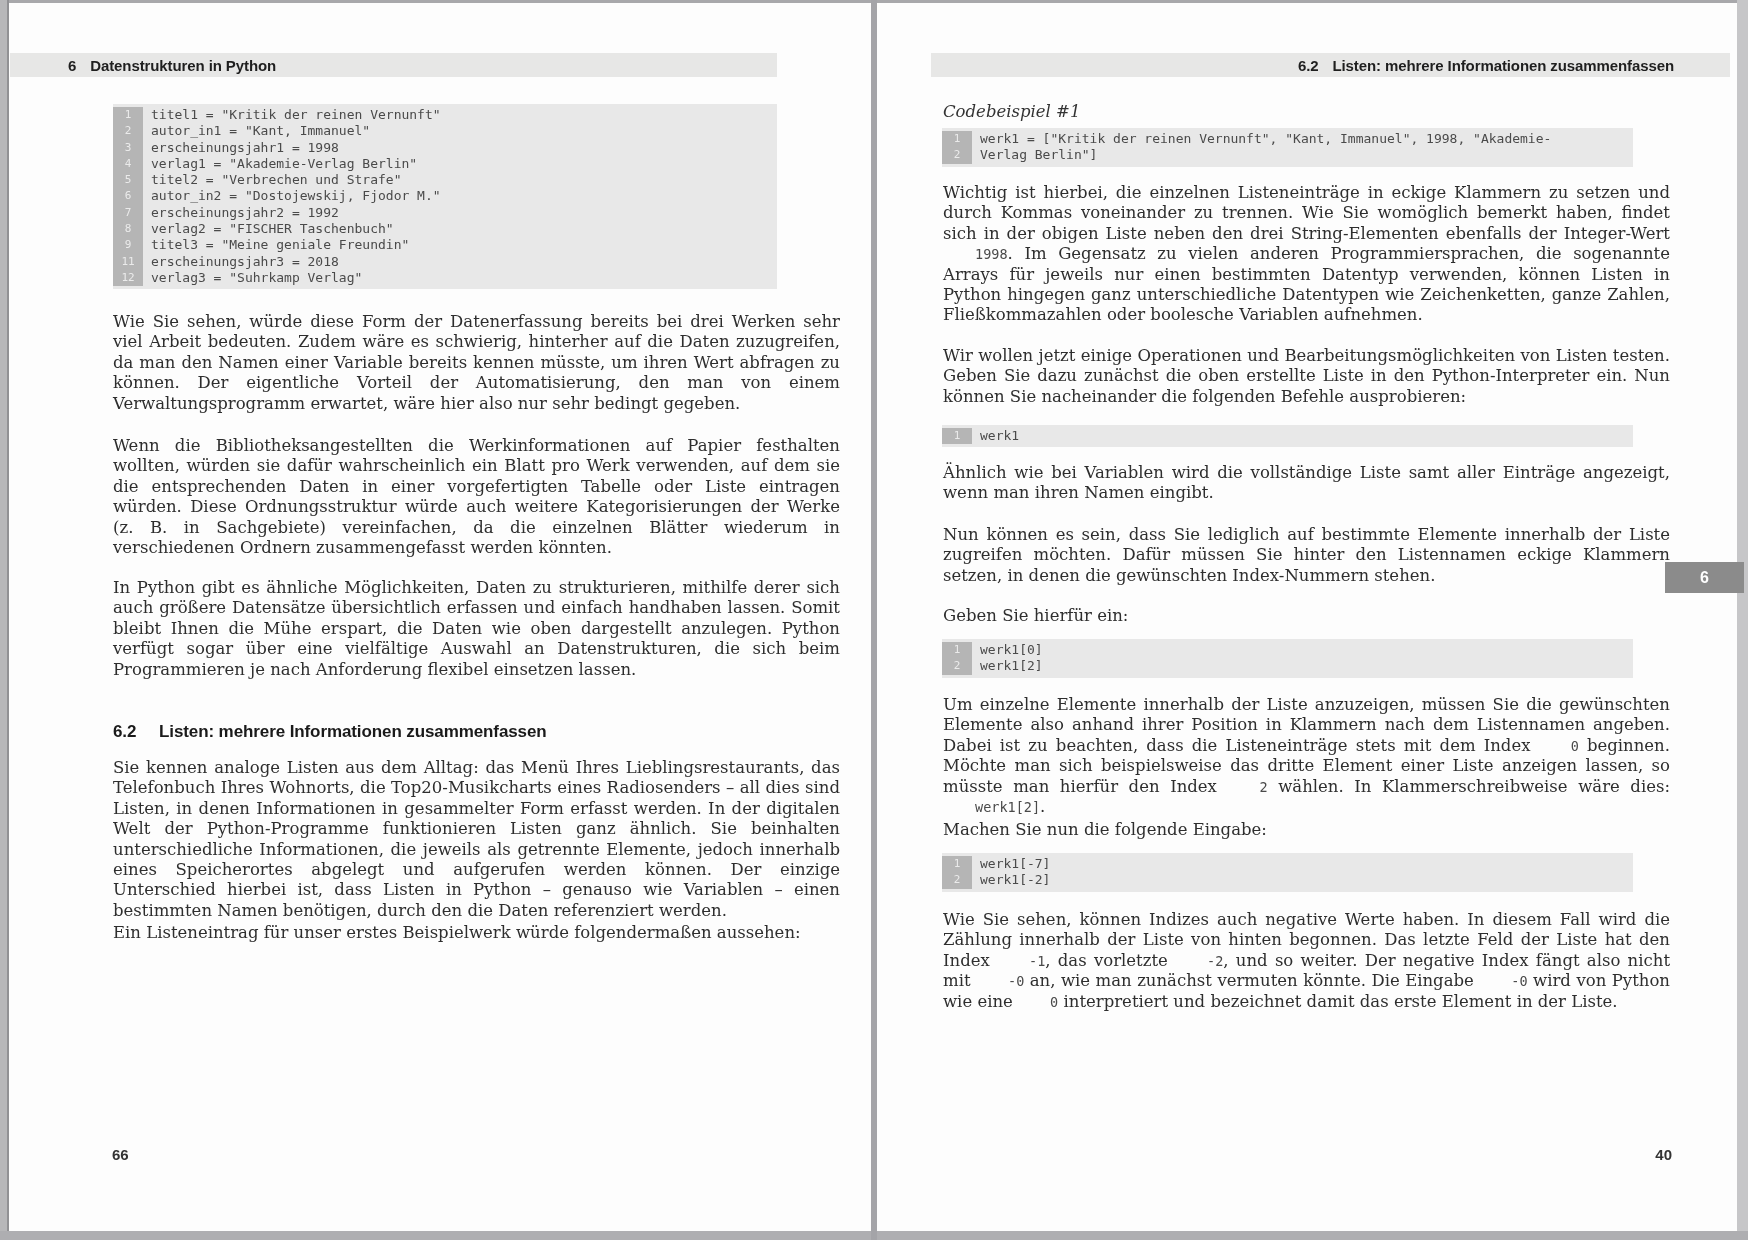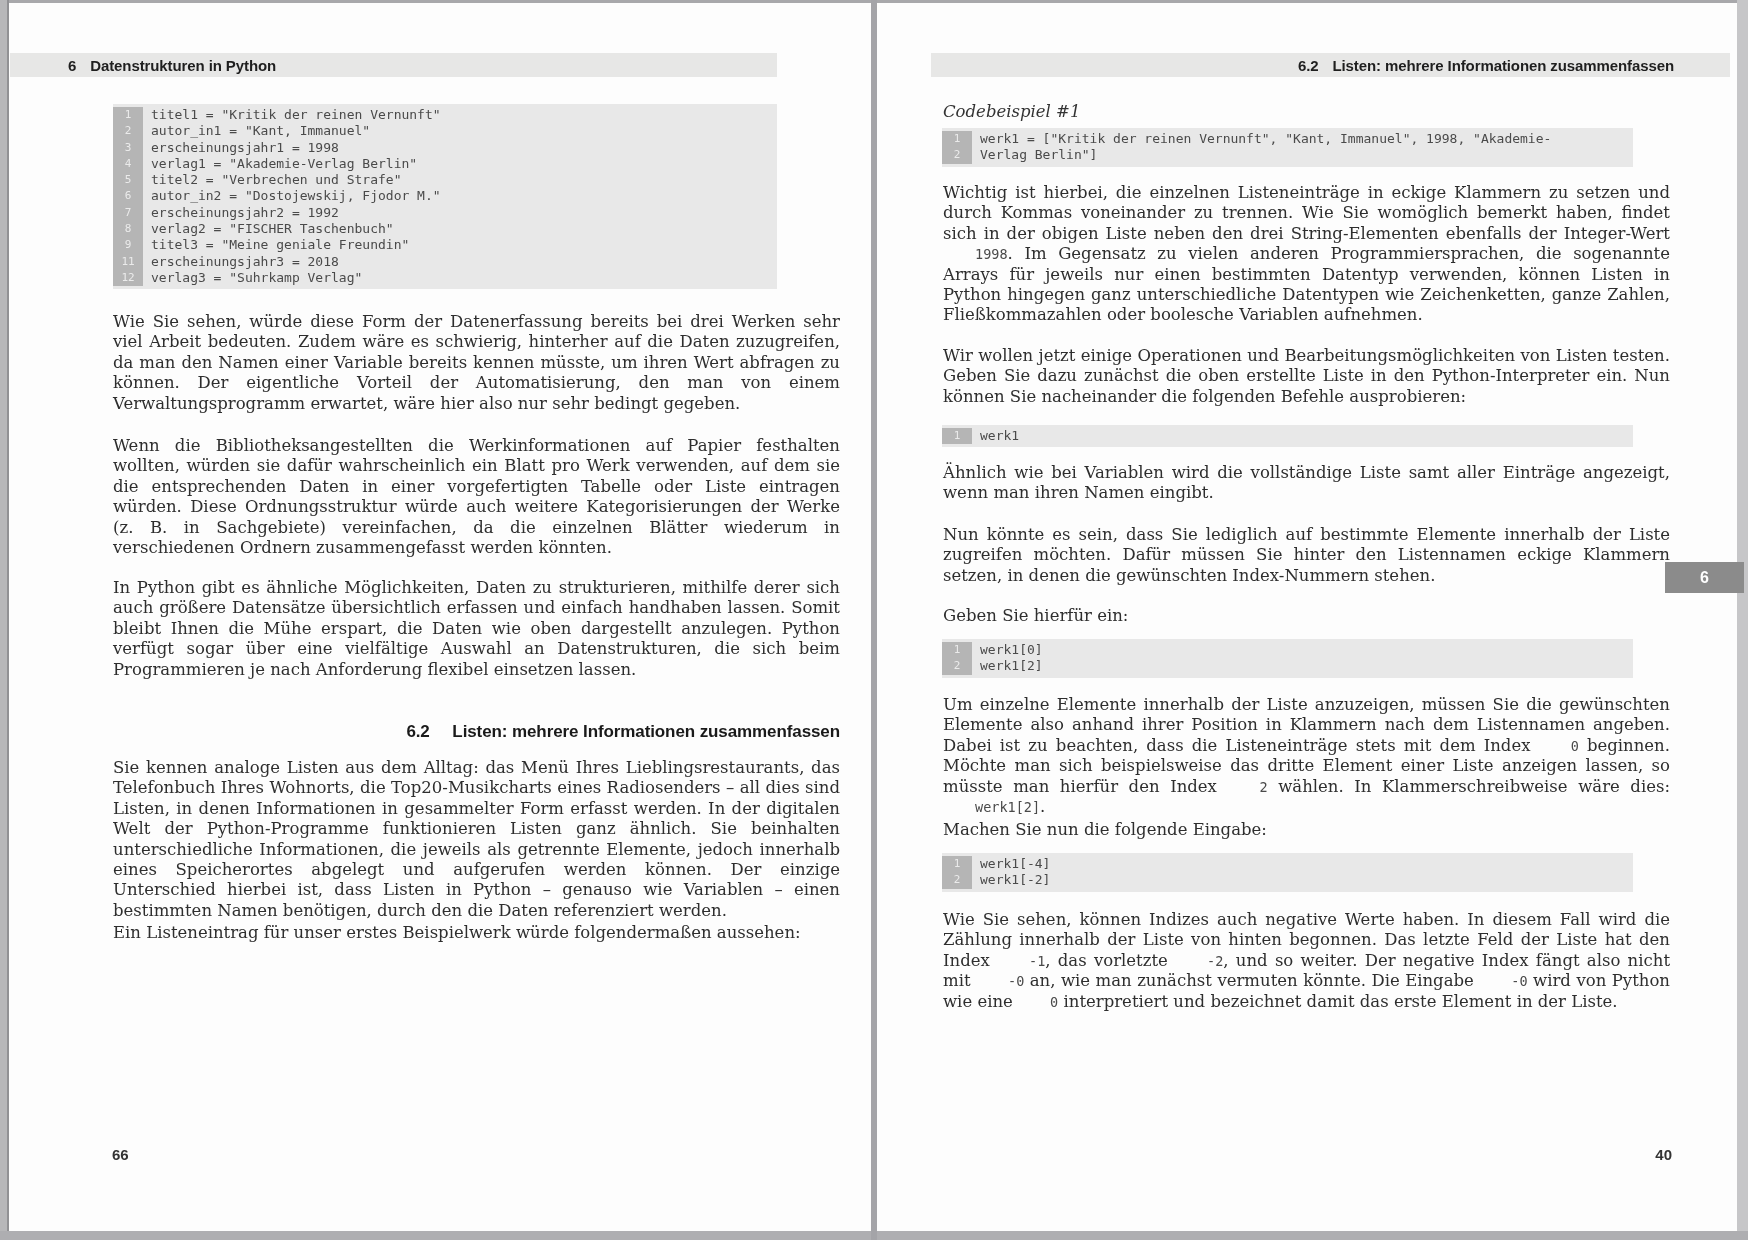--- a/index.html
+++ b/index.html
@@ -128,21 +128,21 @@
         <div class="code-row">
           <span class="ln">12</span>
           <span class="cd">verlag3 = "Suhrkamp Verlag"</span>
         </div>
       </div>
 
     <div class="para col-left" style="top:312px;">Wie Sie sehen, würde diese Form der Datenerfassung bereits bei drei Werken sehr viel Arbeit bedeuten. Zudem wäre es schwierig, hinterher auf die Daten zuzugreifen, da man den Namen einer Variable bereits kennen müsste, um ihren Wert abfragen zu können. Der eigentliche Vorteil der Automatisierung, den man von einem Verwaltungsprogramm erwartet, wäre hier also nur sehr bedingt gegeben.</div>
     <div class="para col-left" style="top:436px;">Wenn die Bibliotheksangestellten die Werkinformationen auf Papier festhalten wollten, würden sie dafür wahrscheinlich ein Blatt pro Werk verwenden, auf dem sie die entsprechenden Daten in einer vorgefertigten Tabelle oder Liste eintragen würden. Diese Ordnungsstruktur würde auch weitere Kategorisierungen der Werke (z. B. in Sachgebiete) vereinfachen, da die einzelnen Blätter wiederum in verschiedenen Ordnern zusammengefasst werden könnten.</div>
     <div class="para col-left" style="top:578px;">In Python gibt es ähnliche Möglichkeiten, Daten zu strukturieren, mithilfe derer sich auch größere Datensätze übersichtlich erfassen und einfach handhaben lassen. Somit bleibt Ihnen die Mühe erspart, die Daten wie oben dargestellt anzulegen. Python verfügt sogar über eine vielfältige Auswahl an Datenstrukturen, die sich beim Programmieren je nach Anforderung flexibel einsetzen lassen.</div>
 
-    <div class="section-heading" style="top:722px;text-align:right;">
+    <div class="section-heading" style="top:722px;">
       <span class="sh-num">6.2</span>
       <span>Listen: mehrere Informationen zusammenfassen</span>
     </div>
 
     <div class="para col-left" style="top:758px;">Sie kennen analoge Listen aus dem Alltag: das Menü Ihres Lieblingsrestaurants, das Telefonbuch Ihres Wohnorts, die Top20-Musikcharts eines Radiosenders – all dies sind Listen, in denen Informationen in gesammelter Form erfasst werden. In der digitalen Welt der Python-Programme funktionieren Listen ganz ähnlich. Sie beinhalten unterschiedliche Informationen, die jeweils als getrennte Elemente, jedoch innerhalb eines Speicherortes abgelegt und aufgerufen werden können. Der einzige Unterschied hierbei ist, dass Listen in Python – genauso wie Variablen – einen bestimmten Namen benötigen, durch den die Daten referenziert werden.</div>
     <div class="para col-left" style="top:923px;">Ein Listeneintrag für unser erstes Beispielwerk würde folgendermaßen aussehen:</div>
 
     <div class="pagenum pagenum-left">66</div>
   </div>
 
@@ -173,21 +173,21 @@
 
     <div class="codeblock" style="left:942px;top:425px;width:691px;">
 
         <div class="code-row">
           <span class="ln">1</span>
           <span class="cd">werk1</span>
         </div>
       </div>
 
     <div class="para col-right" style="top:463px;">Ähnlich wie bei Variablen wird die vollständige Liste samt aller Einträge angezeigt, wenn man ihren Namen eingibt.</div>
-    <div class="para col-right" style="top:525px;">Nun könnte es sein, dass Sie lediglich auf bestimmte Elemente innerhalb der Liste zugreifen möchten. Dafür müssen Sie hinter den Listennamen eckige Klammern setzen, in denen die gewünschten Index-Nummern stehen.</div>
+    <div class="para col-right" style="top:525px;">Nun können es sein, dass Sie lediglich auf bestimmte Elemente innerhalb der Liste zugreifen möchten. Dafür müssen Sie hinter den Listennamen eckige Klammern setzen, in denen die gewünschten Index-Nummern stehen.</div>
     <div class="para col-right" style="top:606px;">Geben Sie hierfür ein:</div>
 
     <div class="codeblock" style="left:942px;top:639px;width:691px;">
 
         <div class="code-row">
           <span class="ln">1</span>
           <span class="cd">werk1[0]</span>
         </div>
 
         <div class="code-row">
@@ -196,21 +196,21 @@
         </div>
       </div>
 
     <div class="para col-right" style="top:695px;">Um einzelne Elemente innerhalb der Liste anzuzeigen, müssen Sie die gewünschten Elemente also anhand ihrer Position in Klammern nach dem Listennamen angeben. Dabei ist zu beachten, dass die Listeneinträge stets mit dem Index <code>0</code> beginnen. Möchte man sich beispielsweise das dritte Element einer Liste anzeigen lassen, so müsste man hierfür den Index <code>2</code> wählen. In Klammerschreibweise wäre dies: <code>werk1[2]</code>.</div>
     <div class="para col-right" style="top:820px;">Machen Sie nun die folgende Eingabe:</div>
 
     <div class="codeblock" style="left:942px;top:853px;width:691px;">
 
         <div class="code-row">
           <span class="ln">1</span>
-          <span class="cd">werk1[-4]</span>
+          <span class="cd">werk1[-7]</span>
         </div>
 
         <div class="code-row">
           <span class="ln">2</span>
           <span class="cd">werk1[-2]</span>
         </div>
       </div>
 
     <div class="para col-right" style="top:910px;">Wie Sie sehen, können Indizes auch negative Werte haben. In diesem Fall wird die Zählung innerhalb der Liste von hinten begonnen. Das letzte Feld der Liste hat den Index <code>-1</code>, das vorletzte <code>-2</code>, und so weiter. Der negative Index fängt also nicht mit <code>-0</code> an, wie man zunächst vermuten könnte. Die Eingabe <code>-0</code> wird von Python wie eine <code>0</code> interpretiert und bezeichnet damit das erste Element in der Liste.</div>
 

